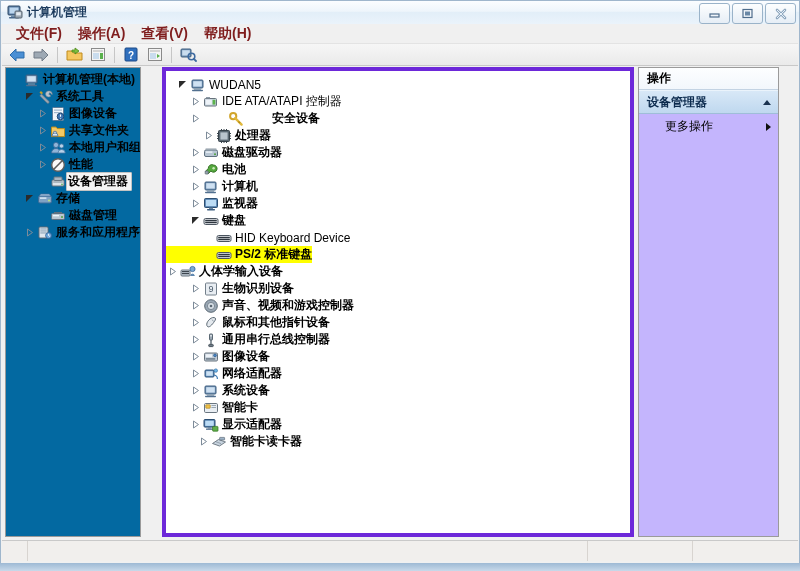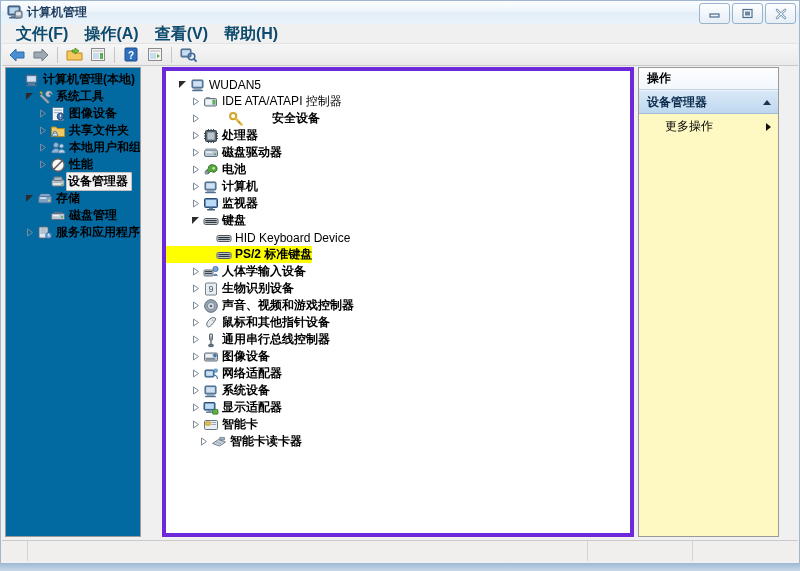--- a/index.html
+++ b/index.html
@@ -40,41 +40,41 @@
   .wbtns{position:absolute;right:3px;top:2px;height:19px;display:flex;gap:2px;}
   .wbtn{width:29px;height:19px;border:1px solid #9ab3c9;border-radius:3px;
      background:linear-gradient(to bottom,#fdfefe,#e6eef6);
      display:flex;align-items:center;justify-content:center;}
   .wbtn svg{display:block;}
 
   
   .menubar{position:absolute;left:1px;top:24px;width:796px;height:19px;
      background:#f0f0f0;display:flex;align-items:center;padding-left:6px;
      border-bottom:1px solid #e3e3e3;box-sizing:border-box;}
-  .menu-item{padding:1px 8px;font-size:16px;color:#0c4a6e;white-space:nowrap;font-weight:bold;}
+  .menu-item{padding:1px 8px;font-size:14px;color:#7f1d1d;white-space:nowrap;font-weight:bold;}
 
   
   .toolbar{position:absolute;left:1px;top:43px;width:796px;height:22px;
      background:linear-gradient(to bottom,#f6f6f6,#eaeaea);
      border-bottom:1px solid #c8c8c8;box-sizing:border-box;
      display:flex;align-items:center;padding-left:4px;gap:2px;}
   .tbtn{width:22px;height:20px;display:flex;align-items:center;justify-content:center;}
   .tsep{width:1px;height:16px;background:#c6c6c6;margin:0 3px;}
 
   
   .panes{position:absolute;left:1px;top:65px;width:796px;height:472px;background:#f0f0f0;}
 
   .pane-left{position:absolute;left:3px;top:1px;width:136px;height:470px;
      background:#0369a1;border:1px solid #9a9a9a;box-sizing:border-box;overflow:hidden;}
   .splitter{position:absolute;left:152px;top:1px;width:8px;height:470px;background:#f0f0f0;}
   .pane-mid{position:absolute;left:160px;top:1px;width:472px;height:470px;
      background:#fff;border:4px solid #6d28d9;box-sizing:border-box;overflow:hidden;}
   .splitter2{position:absolute;left:632px;top:1px;width:4px;height:470px;background:#f0f0f0;}
   .pane-right{position:absolute;left:636px;top:1px;width:141px;height:470px;
-     background:#fef9c3;border:1px solid #9a9a9a;box-sizing:border-box;overflow:hidden;}
+     background:#c4b5fd;border:1px solid #9a9a9a;box-sizing:border-box;overflow:hidden;}
 
   
   .row{position:relative;height:17px;display:flex;align-items:center;white-space:nowrap;}
   .tw{width:13px;height:17px;display:flex;align-items:center;justify-content:center;flex:0 0 13px;}
   .ic{width:17px;height:17px;display:flex;align-items:center;justify-content:center;flex:0 0 17px;}
   .lb{font-size:12px;color:#000;padding-left:3px;}
   .lb.cn{font-weight:bold;}
   .sel-box{display:inline-block;padding:0 3px 0 1px;border:1px solid #c3c3c3;
      background:#f4f4f4;border-radius:1px;}
   .hl{background:#ffff00;}
@@ -412,21 +412,21 @@
               </span>
               <span class="ic">
                 <svg width="16" height="16" viewBox="0 0 16 16">
                   <circle cx="5.2" cy="5.2" r="3.1" fill="none" stroke="#d1a52c" stroke-width="2"></circle>
                   <path d="M7.2 7.2 L13.6 13.6" stroke="#e0b83c" stroke-width="2.4" stroke-linecap="round"></path>
                   <path d="M10.4 10.4 l1.6 1.6" stroke="#b68c18" stroke-width="1.4"></path>
                 </svg>
               </span>
               <span class="lb cn">安全设备</span>
             </div>
-            <div class="row" style="padding-left: 23px;">
+            <div class="row" style="padding-left: 23px; margin-left: 13px;">
               <span class="tw">
                 <svg width="9" height="9" viewBox="0 0 9 9">
                   <path d="M2.5 1 L7.5 4.5 L2.5 8 Z" fill="none" stroke="#7d8b99" stroke-width="1"></path>
                 </svg>
               </span>
               <span class="ic">
                 <svg width="16" height="16" viewBox="0 0 16 16">
                   <rect x="2.5" y="2.5" width="11" height="11" rx="1" fill="#5a6872" stroke="#37424a"></rect>
                   <rect x="4.4" y="4.4" width="7.2" height="7.2" fill="#b9c4cd"></rect>
                   <g stroke="#37424a" stroke-width="1">
@@ -529,21 +529,21 @@
                 <span class="tw"></span>
                 <span class="ic">
                   <svg width="16" height="16" viewBox="0 0 16 16">
                     <rect x="1" y="5.5" width="14" height="6" rx="1.6" fill="#e9ecef" stroke="#4b5560" stroke-width="1"></rect>
                     <rect x="2.2" y="6.8" width="11.6" height="1.5" fill="#2f3740"></rect>
                     <rect x="2.2" y="8.9" width="11.6" height="1.3" fill="#2f3740"></rect>
                   </svg>
                 </span>
                 <span class="lb cn">PS/2 标准键盘</span>
               </div></div>
-            <div class="row" style="padding-left: 23px;">
+            <div class="row" style="">
               <span class="tw">
                 <svg width="9" height="9" viewBox="0 0 9 9">
                   <path d="M2.5 1 L7.5 4.5 L2.5 8 Z" fill="none" stroke="#7d8b99" stroke-width="1"></path>
                 </svg>
               </span>
               <span class="ic">
                 <svg width="16" height="16" viewBox="0 0 16 16">
                   <rect x="1" y="6" width="9" height="6" rx="1" fill="#c4ced8" stroke="#67727c"></rect>
                   <rect x="2" y="7" width="7" height="1.2" fill="#3d464f"></rect>
                   <rect x="2" y="9" width="7" height="1.2" fill="#3d464f"></rect>
@@ -661,44 +661,44 @@
               <span class="lb cn">系统设备</span>
             </div>
             <div class="row" style="padding-left: 23px;">
               <span class="tw">
                 <svg width="9" height="9" viewBox="0 0 9 9">
                   <path d="M2.5 1 L7.5 4.5 L2.5 8 Z" fill="none" stroke="#7d8b99" stroke-width="1"></path>
                 </svg>
               </span>
               <span class="ic">
                 <svg width="16" height="16" viewBox="0 0 16 16">
+                  <rect x="1.5" y="3.5" width="13" height="9" rx="1.2" fill="#e9eef3" stroke="#6a7680"></rect>
+                  <rect x="2.8" y="4.8" width="4.4" height="3.4" rx=".4" fill="#f0c24a" stroke="#b2881f" stroke-width=".7"></rect>
+                  <rect x="8.4" y="5" width="4.6" height="1" fill="#9aa7b3"></rect>
+                  <rect x="8.4" y="7" width="4.6" height="1" fill="#9aa7b3"></rect>
+                </svg>
+              </span>
+              <span class="lb cn">智能卡</span>
+            </div>
+            <div class="row" style="padding-left: 23px;">
+              <span class="tw">
+                <svg width="9" height="9" viewBox="0 0 9 9">
+                  <path d="M2.5 1 L7.5 4.5 L2.5 8 Z" fill="none" stroke="#7d8b99" stroke-width="1"></path>
+                </svg>
+              </span>
+              <span class="ic">
+                <svg width="16" height="16" viewBox="0 0 16 16">
                   <rect x="1" y="2.5" width="11" height="7.6" rx="1" fill="#4e7ba9" stroke="#2c4f73"></rect>
                   <rect x="2.2" y="3.7" width="8.6" height="5.2" fill="#bcdcf5"></rect>
                   <rect x="5" y="10.2" width="3" height="1.2" fill="#6a87a3"></rect>
                   <rect x="3" y="11.4" width="7" height="1.3" rx=".5" fill="#3d5e80"></rect>
                   <rect x="9.6" y="9.4" width="5.4" height="4.8" rx=".6" fill="#5fae4a" stroke="#34721f" stroke-width=".7"></rect>
                 </svg>
               </span>
               <span class="lb cn">显示适配器</span>
-            </div>
-            <div class="row" style="padding-left: 23px;">
-              <span class="tw">
-                <svg width="9" height="9" viewBox="0 0 9 9">
-                  <path d="M2.5 1 L7.5 4.5 L2.5 8 Z" fill="none" stroke="#7d8b99" stroke-width="1"></path>
-                </svg>
-              </span>
-              <span class="ic">
-                <svg width="16" height="16" viewBox="0 0 16 16">
-                  <rect x="1.5" y="3.5" width="13" height="9" rx="1.2" fill="#e9eef3" stroke="#6a7680"></rect>
-                  <rect x="2.8" y="4.8" width="4.4" height="3.4" rx=".4" fill="#f0c24a" stroke="#b2881f" stroke-width=".7"></rect>
-                  <rect x="8.4" y="5" width="4.6" height="1" fill="#9aa7b3"></rect>
-                  <rect x="8.4" y="7" width="4.6" height="1" fill="#9aa7b3"></rect>
-                </svg>
-              </span>
-              <span class="lb cn">智能卡</span>
             </div>
             <div class="row" style="padding-left: 31px; text-align: center;">
               <span class="tw">
                 <svg width="9" height="9" viewBox="0 0 9 9">
                   <path d="M2.5 1 L7.5 4.5 L2.5 8 Z" fill="none" stroke="#7d8b99" stroke-width="1"></path>
                 </svg>
               </span>
               <span class="ic">
                 <svg width="16" height="16" viewBox="0 0 16 16">
                   <path d="M1.5 9.5 L7.5 5.5 L14.5 8 L8.5 12 Z" fill="#c7d3de" stroke="#67727c" stroke-width=".9"></path>

